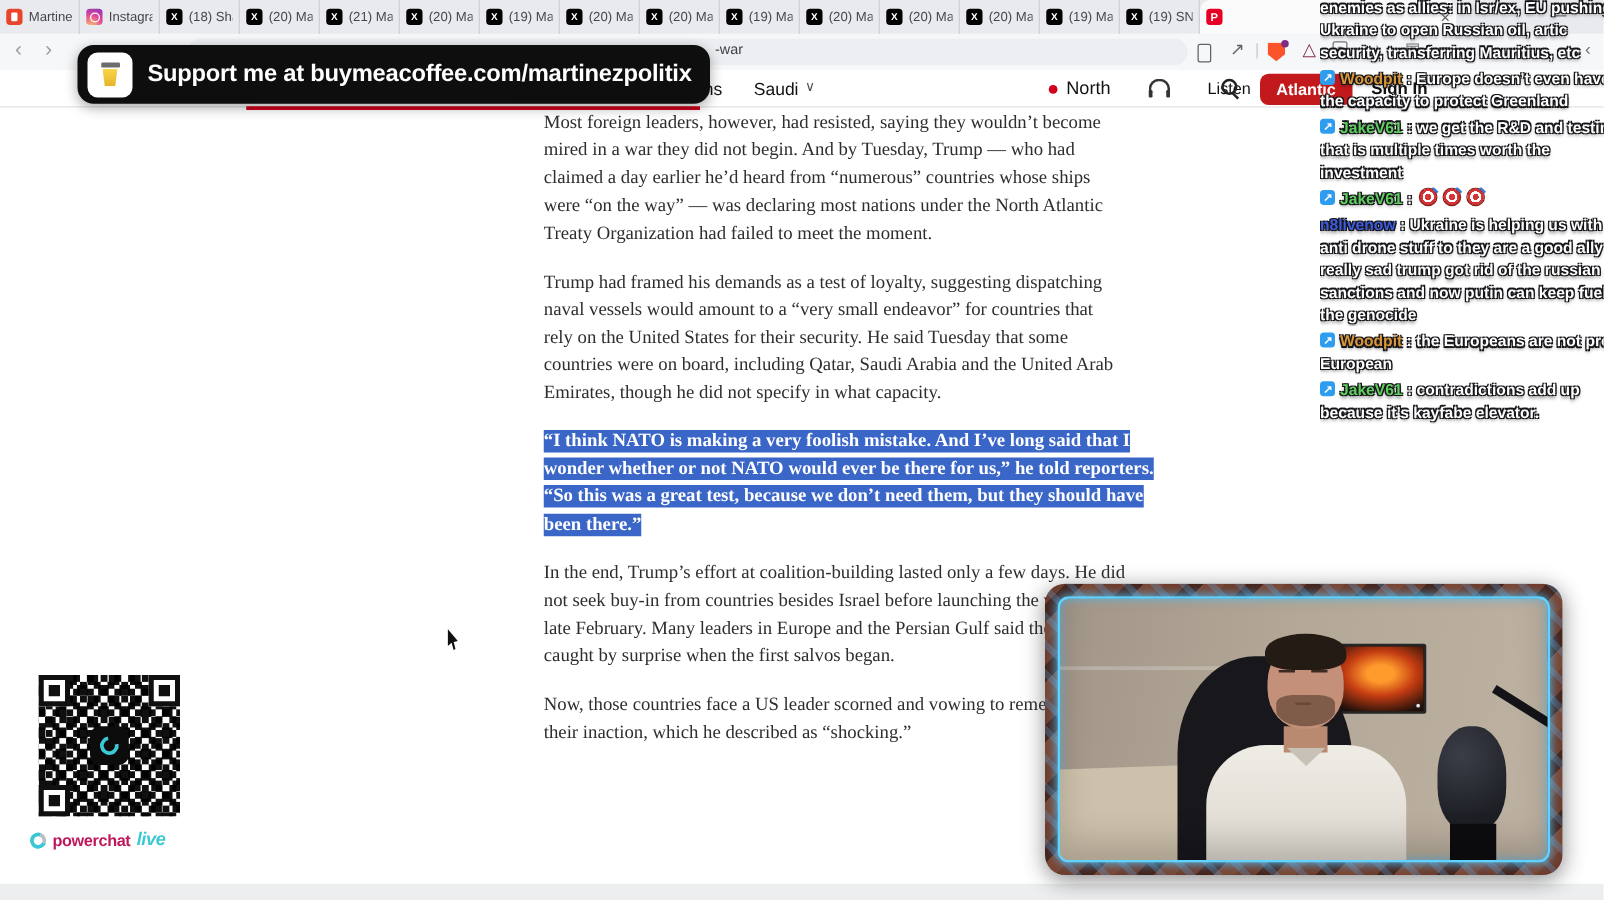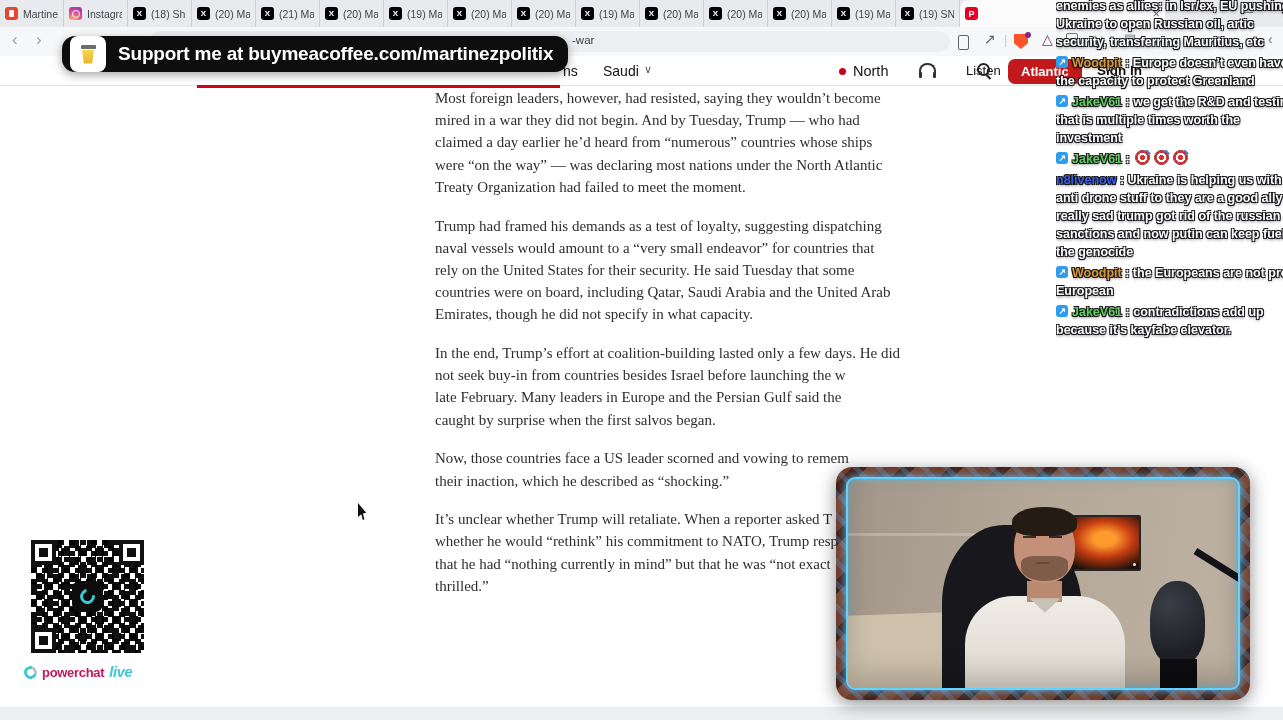--- a/index.html
+++ b/index.html
@@ -35,21 +35,21 @@
   .tool-ic{position:absolute;top:5px;font-size:13px;color:#5f6368;}
   .reader-ic{left:958px;top:8px;width:9px;height:13px;border:1.4px solid #5f6368;border-radius:2px;}
   .shield-ic{left:1014px;top:7px;width:14px;height:15px;background:#fb542b;
              clip-path:polygon(0 0,100% 0,100% 62%,50% 100%,0 62%);}
   .shield-badge{position:absolute;left:1025px;top:5px;width:6px;height:6px;border-radius:50%;
                 background:#7b2d83;}
   .tri-ic{left:1042px;top:4px;color:#8a2c57;font-size:14px;}
   .ext-ic{color:#70757a;}
 
   
-  .banner{position:absolute;left:62px;top:36px;width:506px;height:36px;background:#0e0e0e;
+  .banner{position:absolute;left:62px;top:36px;width:506px;height:47px;background:#0e0e0e;
           border-radius:13px;display:flex;align-items:center;gap:12px;padding-left:8px;
           box-sizing:border-box;z-index:40;box-shadow:0 3px 10px rgba(0,0,0,.35);}
   .cup-box{width:36px;height:36px;background:#fff;border-radius:8px;display:flex;flex-direction:column;
            align-items:center;justify-content:center;gap:1px;}
   .cup-lid{width:15px;height:4px;background:#6d6d6d;border-radius:1px;}
   .cup-body{width:13px;height:14px;background:linear-gradient(#f8d648,#e7b42a);
             clip-path:polygon(4% 0,96% 0,82% 100%,18% 100%);}
   .banner-text{color:#fff;font-weight:bold;font-size:19px;letter-spacing:-.2px;white-space:nowrap;}
 
   
@@ -272,30 +272,30 @@
   <p>Most foreign leaders, however, had resisted, saying they wouldn’t become
 mired in a war they did not begin. And by Tuesday, Trump — who had
 claimed a day earlier he’d heard from “numerous” countries whose ships
 were “on the way” — was declaring most nations under the North Atlantic
 Treaty Organization had failed to meet the moment.</p>
   <p>Trump had framed his demands as a test of loyalty, suggesting dispatching
 naval vessels would amount to a “very small endeavor” for countries that
 rely on the United States for their security. He said Tuesday that some
 countries were on board, including Qatar, Saudi Arabia and the United Arab
 Emirates, though he did not specify in what capacity.</p>
+  <p><span class="selection">“I think NATO is making a very foolish mistake. And I’ve long said that I
+wonder whether or not NATO would ever be there for us,” he told reporters.
+“So this was a great test, because we don’t need them, but they should have
+been there.”</span></p>
   <p>In the end, Trump’s effort at coalition-building lasted only a few days. He did
 not seek buy-in from countries besides Israel before launching the w
 late February. Many leaders in Europe and the Persian Gulf said the
 caught by surprise when the first salvos began.</p>
   <p>Now, those countries face a US leader scorned and vowing to remem
 their inaction, which he described as “shocking.”</p>
-  <p>It’s unclear whether Trump will retaliate. When a reporter asked T
-whether he would “rethink” his commitment to NATO, Trump resp
-that he had “nothing currently in mind” but that he was “not exact
-thrilled.”</p>
 </div>
 
 <div class="cursor"></div>
 
 <div class="chat">
   <div class="msg"><span>enemies as allies: in Isr/ex, EU pushing
 Ukraine to open Russian oil, artic
 security, transferring Mauritius, etc</span></div>
   <div class="msg"><span class="badge"></span><span class="u-woodpit">Woodpit</span> <span>: Europe doesn’t even have
 the capacity to protect Greenland</span></div>

